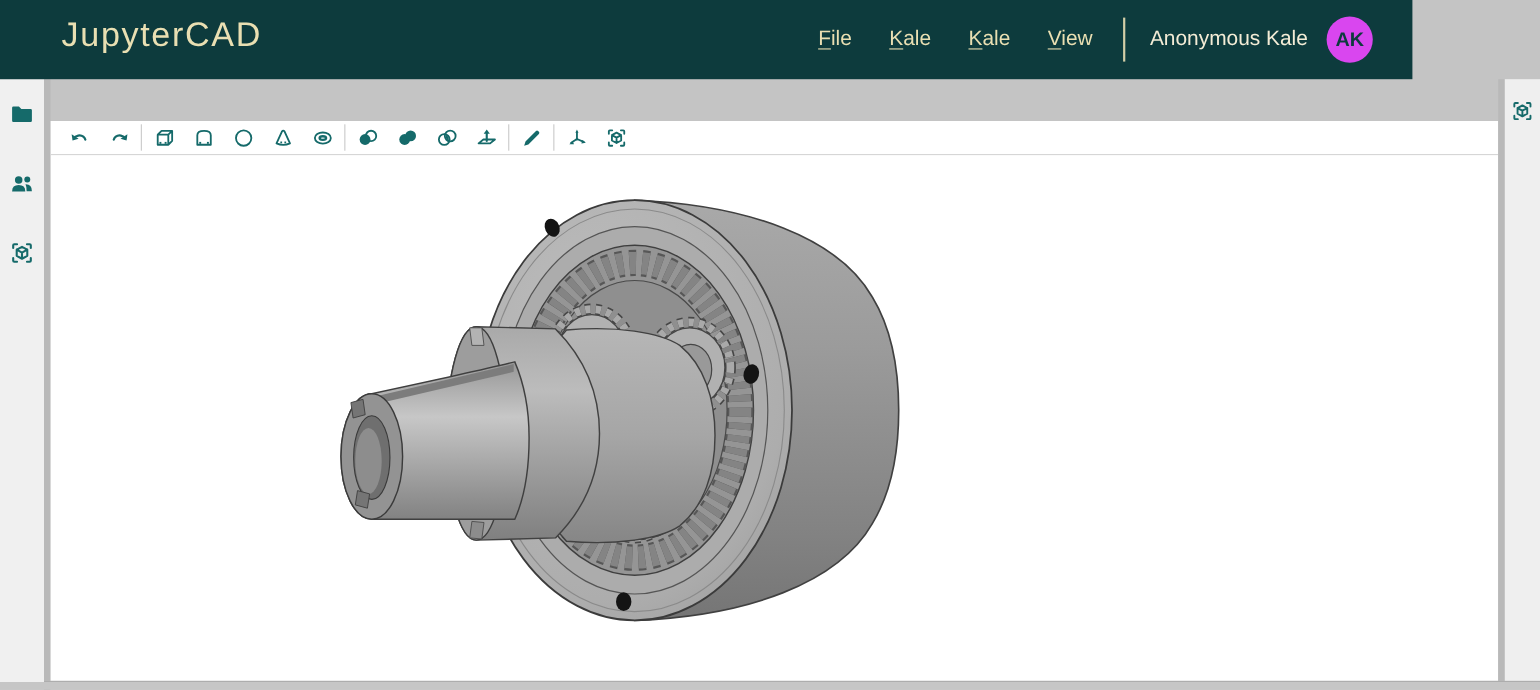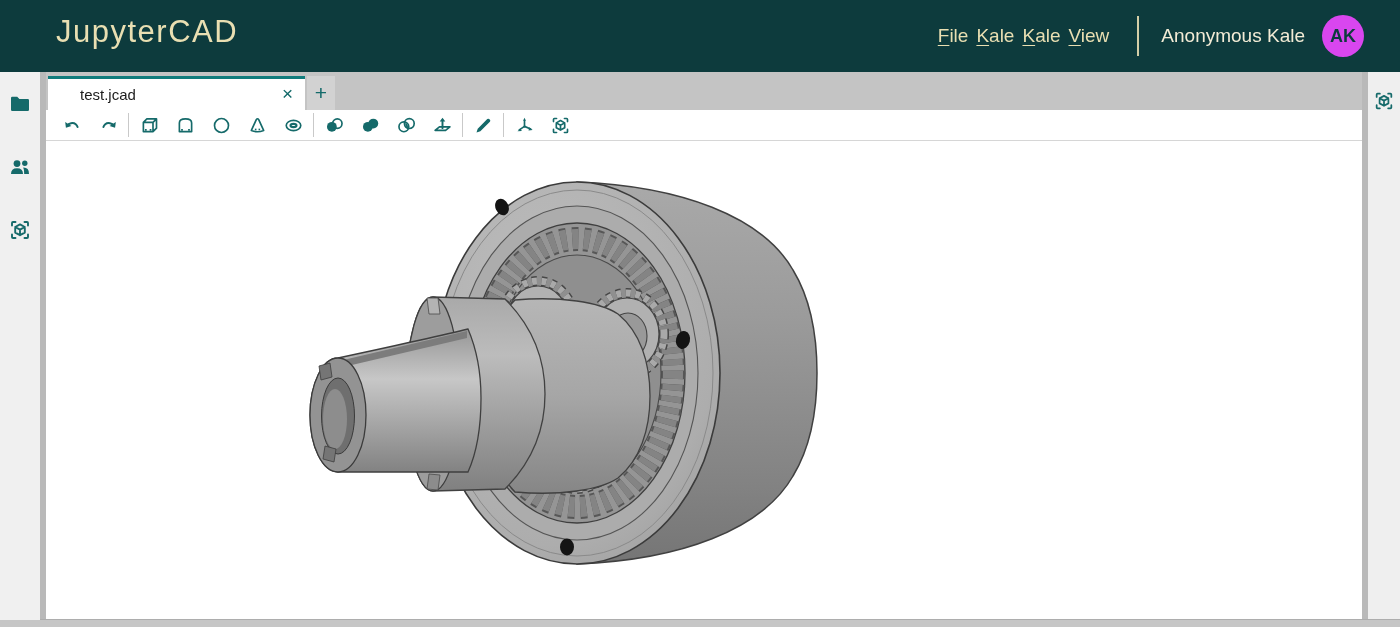--- a/index.html
+++ b/index.html
@@ -1,27 +1,27 @@
 <!DOCTYPE html>
 <html><head>
 <meta charset="utf-8">
 <style>
   * { margin:0; padding:0; box-sizing:border-box; }
   html,body { width:1400px; height:627px; overflow:hidden; background:#c9c9c9;
               font-family:"Liberation Sans", sans-serif; }
   #app { position:relative; width:1400px; height:627px; background:#c4c4c4; }
 
   
-  .header { position:absolute; left:0; top:0; width:1400px; height:72px;
+  .header { position:absolute; left:0; top:0; width:1284px; height:72px;
             background:#0d3b3d; display:flex; align-items:center; z-index:20; }
   .logo { position:absolute; left:56px; top:14px; font-size:31px; font-weight:300;
           letter-spacing:1.5px; color:#e9dfb2; }
   .header-right { position:absolute; right:0; top:0; height:72px; display:flex;
                   align-items:center; padding-right:36px; }
-  .menu-bar { display:flex; align-items:center; gap:8px; margin-right:28px; }
+  .menu-bar { display:flex; align-items:center; gap:34px; margin-right:28px; }
   .menu-item { display:inline-block; color:#e9dfb2; font-size:19px; cursor:pointer; }
   .menu-item::first-letter { text-decoration:underline; text-underline-offset:3px; }
   .header-divider { width:2px; height:40px; background:#e9dfb2; opacity:.9; margin-right:22px; }
   .user-name { color:#f3ecd6; font-size:19px; margin-right:17px; }
   .avatar { width:42px; height:42px; border-radius:50%; background:#d946ef;
             color:#0d3b3d; font-size:18px; font-weight:bold; display:flex;
             align-items:center; justify-content:center; }
 
   
   .left-rail { position:absolute; left:0; top:72px; width:40px; height:548px;
@@ -93,29 +93,20 @@
     </div>
     <div class="rail-btn" style="top:146px">
       <svg viewBox="0 0 24 24">
         <path class="ic" d="M12 6.4 L16.8 9 L16.8 14.6 L12 17.2 L7.2 14.6 L7.2 9 Z M7.2 9 L12 11.6 L16.8 9 M12 11.6 L12 17.2"></path>
         <path class="ic" d="M4 7.5 L4 5 Q4 4 5 4 L7.5 4 M16.5 4 L19 4 Q20 4 20 5 L20 7.5 M20 16.5 L20 19 Q20 20 19 20 L16.5 20 M7.5 20 L5 20 Q4 20 4 19 L4 16.5"></path>
       </svg>
     </div>
   </div>
   <div class="v-divider-left"></div>
 
-  <div class="tab-bar">
-    <div class="tab">
-      <span class="tab-label">test.jcad</span>
-      <span class="tab-close">×</span>
-    </div>
-    <div class="new-tab">
-      <span>+</span>
-    </div>
-  </div>
 
   <div class="toolbar">
     <div class="tb-btn">
       <svg viewBox="0 0 24 24">
         <path class="ic" style="stroke-width:2.3" d="M6 12.4 C7.6 9.2 12.8 8.2 15.7 10.6 C16.8 11.5 17.4 12.5 17.8 13.7"></path>
         <path class="icf" d="M3.6 8 L4.5 14.6 L10.8 12.7 Z"></path>
       </svg>
     </div>
     <div class="tb-btn">
       <svg viewBox="0 0 24 24">

